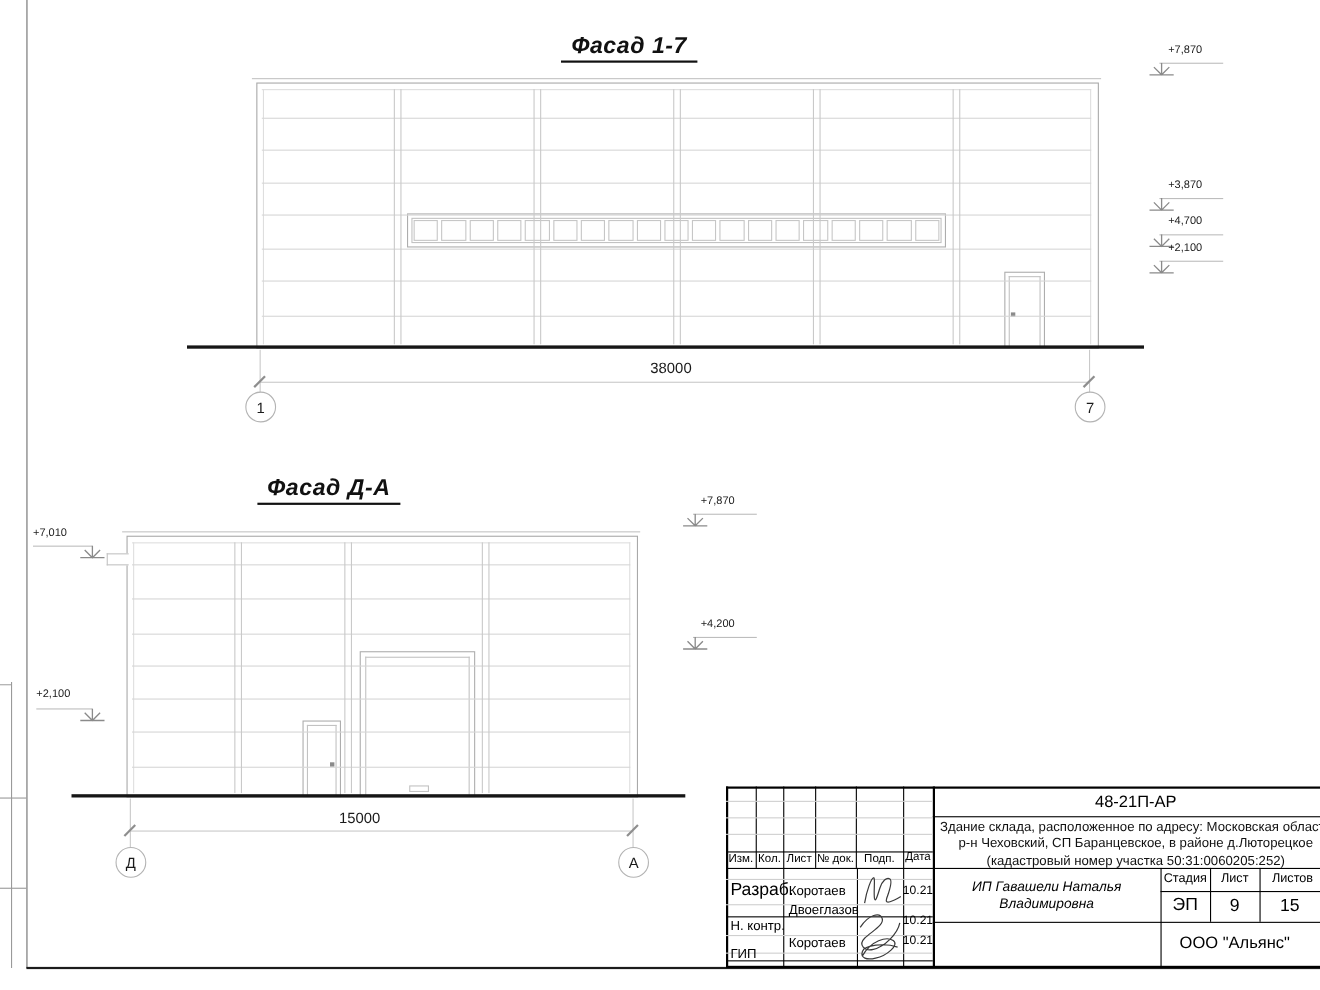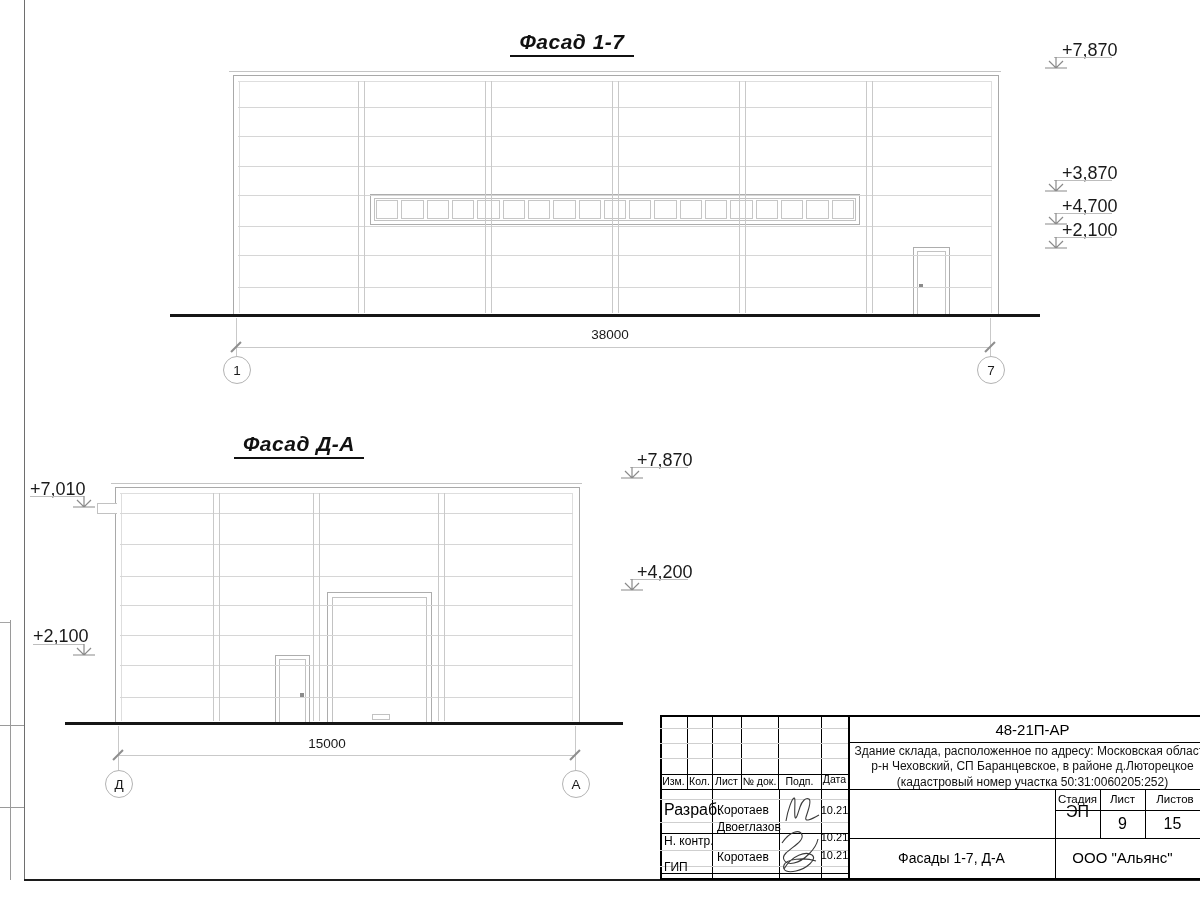--- a/index.html
+++ b/index.html
@@ -13,21 +13,21 @@
   .inedge{position:absolute;background:#dedede;}
   .joint{position:absolute;height:1px;background:#d6d6d6;}
   .colline{position:absolute;width:5px;border-left:1px solid #c9c9c9;border-right:1px solid #c9c9c9;}
   .ground{position:absolute;height:3px;background:#161616;}
   .ext{position:absolute;width:1px;background:#c9c9c9;}
   .dimline{position:absolute;height:1px;background:#c9c9c9;}
   .tick{position:absolute;width:14px;height:2px;background:#8e8e8e;transform:rotate(-45deg);}
   .dimtext{position:absolute;font-size:13.5px;text-align:center;color:#1a1a1a;}
   .axis{position:absolute;width:26px;height:26px;border:1px solid #b3b3b3;border-radius:50%;
         font-size:13.5px;display:flex;align-items:center;justify-content:center;background:#fff;color:#1a1a1a;}
-  .elevtext{position:absolute;font-size:18px;color:#1a1a1a;white-space:nowrap;text-align:right;}
+  .elevtext{position:absolute;font-size:10px;color:#1a1a1a;white-space:nowrap;text-align:right;}
   .shelf{position:absolute;height:1px;background:#bdbdbd;}
   .frame2{position:absolute;border:1px solid #c2c2c2;background:#fff;}
   .frame1{position:absolute;border:1px solid #adadad;background:#fff;}
   .handle{position:absolute;width:4px;height:4px;background:#8b8b8b;}
   
   .tbline{position:absolute;background:#000;}
   .tbline-l{position:absolute;background:#cfcfcf;}
   .tbtext{position:absolute;display:flex;align-items:center;justify-content:center;
           text-align:center;color:#000;line-height:1.15;}
   .left{justify-content:flex-start;text-align:left;}
@@ -208,28 +208,28 @@
       <div>р-н Чеховский, СП Баранцевское, в районе д.Люторецкое</div>
       <div>(кадастровый номер участка 50:31:0060205:252)</div>
     </div>
     <div class="tbtext" style="left:0;top:59px;width:27px;height:15px;font-size:10.5px;">Изм.</div>
     <div class="tbtext" style="left:27px;top:59px;width:25px;height:15px;font-size:10.5px;">Кол.</div>
     <div class="tbtext" style="left:52px;top:59px;width:29px;height:15px;font-size:10.5px;">Лист</div>
     <div class="tbtext" style="left:81px;top:59px;width:37px;height:15px;font-size:10.5px;">№ док.</div>
     <div class="tbtext" style="left:118px;top:59px;width:43px;height:15px;font-size:10.5px;">Подп.</div>
     <div class="tbtext" style="left:161px;top:57px;width:27px;height:15px;font-size:10.5px;">Дата</div>
 
+    <div class="tbtext" style="left:188px;top:74px;width:207px;height:49px;font-size:12.5px;font-style:italic;">ИП Гавашели Наталья Владимировна</div>
     <div class="tbtext" style="left:395px;top:74px;width:45px;height:21px;font-size:11.5px;">Стадия</div>
     <div class="tbtext" style="left:440px;top:74px;width:45px;height:21px;font-size:11.5px;">Лист</div>
     <div class="tbtext" style="left:485px;top:74px;width:60px;height:21px;font-size:11.5px;">Листов</div>
-    <div class="tbtext" style="left:395px;top:83px;width:45px;height:28px;font-size:16px;text-align:right;">ЭП</div>
+    <div class="tbtext" style="left:395px;top:94px;width:45px;height:28px;font-size:16px;text-align:right;">ЭП</div>
     <div class="tbtext" style="left:440px;top:95px;width:45px;height:28px;font-size:16px;">9</div>
     <div class="tbtext" style="left:485px;top:95px;width:55px;height:28px;font-size:16px;">15</div>
 
-    <div class="tbtext" style="left:188px;top:123px;width:207px;height:40px;font-size:14px;">Фасады 1-7, Д-А</div>
     <div class="tbtext" style="left:395px;top:123px;width:135px;height:40px;font-size:15px;">ООО "Альянс"</div>
 
     <div class="tbtext left" style="left:4px;top:84px;width:48px;height:23px;font-size:16px;">Разраб.</div>
     <div class="tbtext left" style="left:57px;top:84px;width:62px;height:23px;font-size:12px;">Коротаев</div>
     <div class="tbtext" style="left:161px;top:84px;width:27px;height:23px;font-size:11px;">10.21</div>
     <div class="tbtext left" style="left:4px;top:118px;width:50px;height:17px;font-size:12px;">Н. контр.</div>
     <div class="tbtext left" style="left:57px;top:104px;width:62px;height:17px;font-size:12px;">Двоеглазов</div>
     <div class="tbtext" style="left:161px;top:114px;width:27px;height:17px;font-size:11px;">10.21</div>
     <div class="tbtext left" style="left:4px;top:135px;width:50px;height:16px;font-size:12px;margin-top:10px;">ГИП</div>
     <div class="tbtext left" style="left:57px;top:135px;width:62px;height:16px;font-size:12px;">Коротаев</div>

